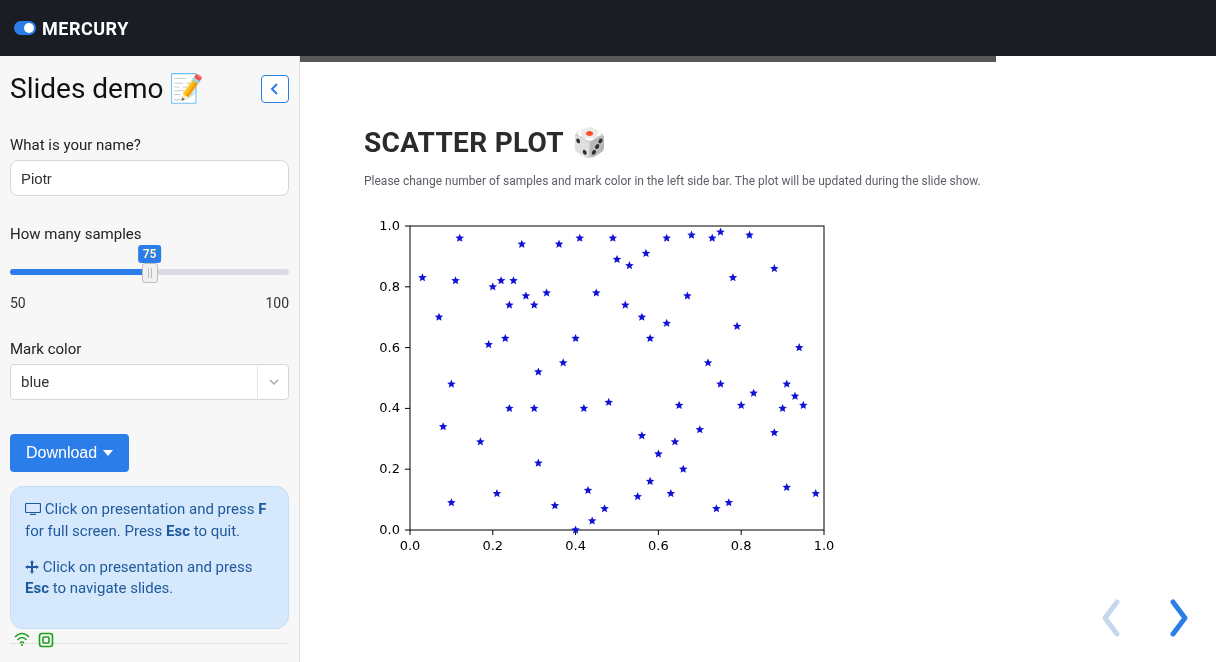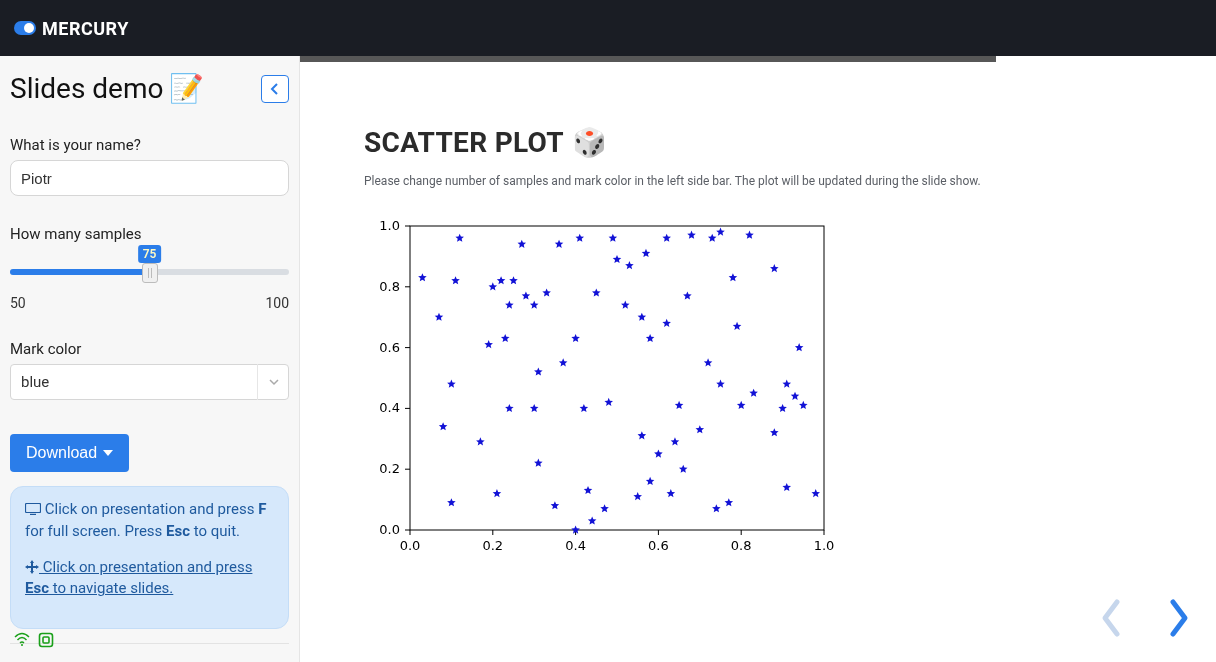--- a/index.html
+++ b/index.html
@@ -23,21 +23,21 @@
   .slider-thumb { position:absolute; top:10px; width:16px; height:20px; background:#f0f0f0; border:1px solid #bcbcbc; border-radius:3px; transform:translateX(-50%); display:flex; align-items:center; justify-content:center; }
   .slider-thumb::before, .slider-thumb::after { content:""; width:1px; height:10px; background:#bbb; margin:0 1px; }
   .slider-tooltip { position:absolute; top:-8px; transform:translateX(-50%); background:#2b7de9; color:#fef9c3; font-size:12px; font-weight:600; padding:2px 5px; border-radius:3px; }
   .slider-minmax { display:flex; justify-content:space-between; font-size:14px; color:#333; margin-top:2px; }
   .select { position:relative; }
   .select-box { width:100%; height:36px; border:1px solid #d6d6d6; border-radius:4px; background:#fff; padding:0 34px 0 10px; font-size:15px; color:#333; display:flex; align-items:center; }
   .select-caret { position:absolute; right:0; top:0; bottom:0; width:32px; border-left:1px solid #e6e6e6; display:flex; align-items:center; justify-content:center; color:#aaa; }
   .download-btn { margin-top:28px; align-self:flex-start; background:#2b7de9; color:#fff; border:none; border-radius:4px; height:38px; padding:0 16px; font-size:16px; display:flex; align-items:center; gap:6px; cursor:pointer; }
   .infobox { margin-top:8px; background:#d6e8fb; border:1px solid #c4ddf7; border-radius:13px; padding:12px 14px; color:#1f5a9e; font-size:15px; line-height:1.45; }
   .infobox .row { margin-bottom:14px; }
-  .infobox .row:last-child { margin-bottom:16px;text-decoration:underline; }
+  .infobox .row:last-child { margin-bottom:16px; }
   .status-icons { position:absolute; left:14px; bottom:14px; display:flex; gap:8px; color:#1aa01a; }
   .main { flex:1; position:relative; background:#fff; overflow:hidden; }
   .main-scrim { position:absolute; top:0; left:0; right:220px; height:6px; background:#3a3a3a; opacity:0.85; }
   .slide { padding:70px 60px 0 64px; max-width:880px; }
   .slide h2 { font-size:28px; font-weight:700; color:#2b2b2b; letter-spacing:0.3px; display:flex; align-items:center; gap:8px; }
   .slide p { margin-top:14px; font-size:12px; color:#5b5f66; line-height:1.45; max-width:760px; }
   .chart { margin-top:30px; width:470px; height:340px; position:relative; font-family: "DejaVu Sans", Arial, sans-serif; }
   .nav-arrows { position:absolute; right:20px; bottom:22px; display:flex; gap:34px; }
   .nav-arrow { width:34px; height:44px; display:flex; align-items:center; justify-content:center; cursor:pointer; }
   b { font-weight:700; }

